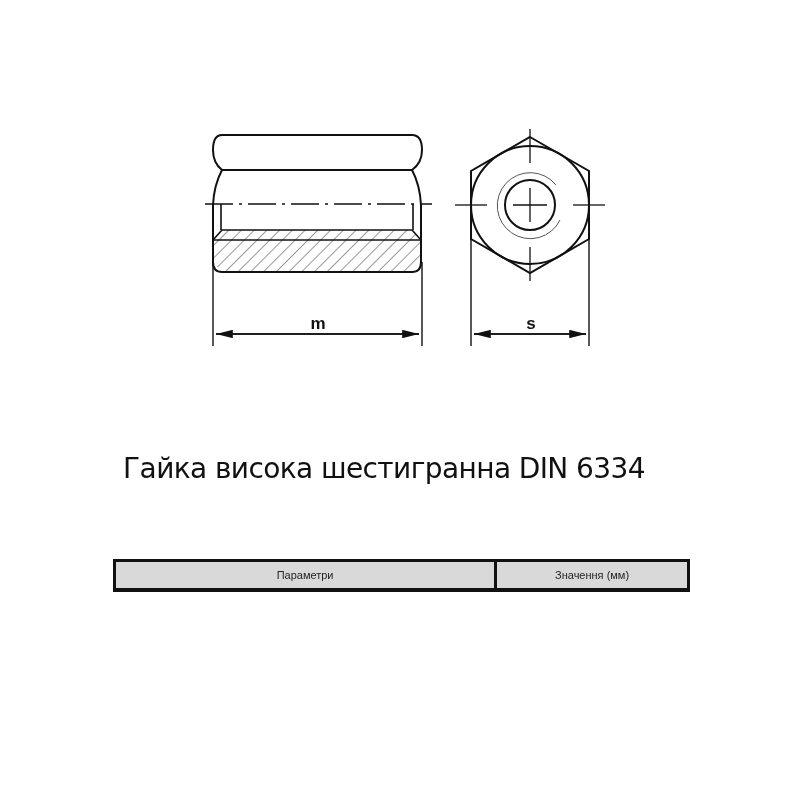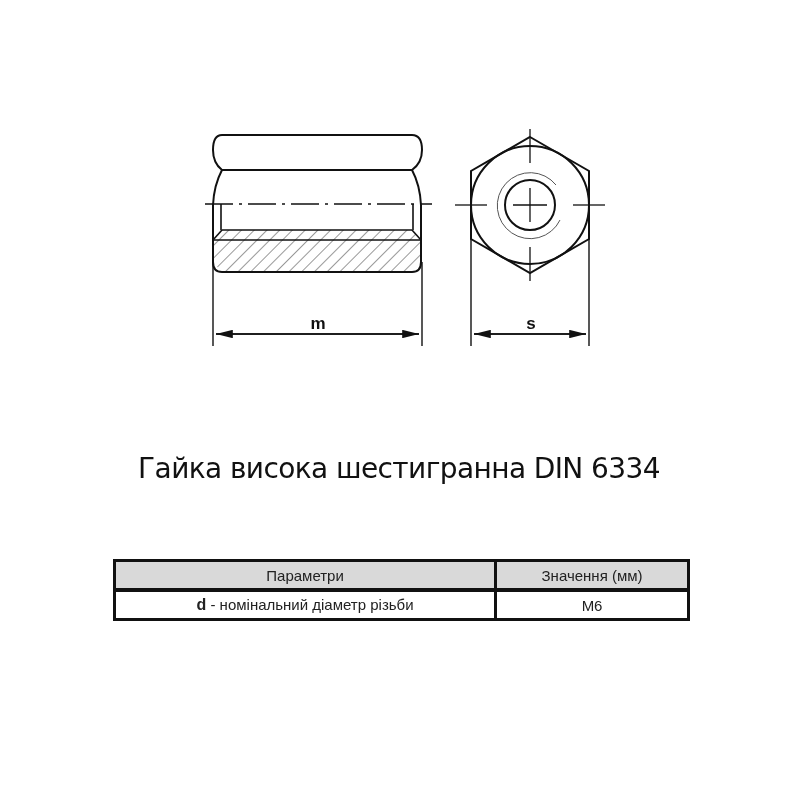--- a/index.html
+++ b/index.html
@@ -1,28 +1,28 @@
 <!DOCTYPE html>
 <html><head>
 <meta charset="utf-8">
 <style>
   html, body { margin: 0; padding: 0; background: #ffffff; }
   body { width: 800px; height: 800px; position: relative; overflow: hidden;
          font-family: "Liberation Sans", sans-serif; color: #111; }
   #drawing { position: absolute; left: 0; top: 0; width: 800px; height: 380px; }
   .dim-label { position: absolute; font-family: "Liberation Sans", sans-serif;
                font-weight: bold; font-size: 17px; color: #111; transform: translateX(-50%); }
-  #title { position: absolute; left: 15px; width: 768px; top: 452px; text-align: center;
+  #title { position: absolute; left: 0; width: 768px; top: 452px; text-align: center;
            font-family: "DejaVu Sans", sans-serif; font-size: 28px; letter-spacing: -0.6px;
            color: #111; }
   #spec-table { position: absolute; left: 113px; top: 559px; width: 577px;
                 border-collapse: collapse; border: 3px solid #111; font-size: 15px; }
   #spec-table th, #spec-table td { border: 1.5px solid #222; text-align: center;
                 padding: 0; height: 26px; font-weight: normal; color: #222; }
-  #spec-table thead th { background: #d9d9d9; border-bottom: 4px solid #111; height: 26px; font-size: 15px; }
+  #spec-table thead th { background: #d9d9d9; border-bottom: 4px solid #111; height: 26px; font-size: 11px; }
   #spec-table .col-param { width: 383px; border-right: 3px solid #111; }
   #spec-table .col-value { width: 192px; }
   .sym { font-weight: bold; font-size: 16px; }
   .bold { font-weight: bold; }
 </style>
 </head>
 <body>
 
 <div id="drawing">
   <svg width="800" height="380" viewBox="0 0 800 380" xmlns="http://www.w3.org/2000/svg">
@@ -89,20 +89,14 @@
 <div id="title">Гайка висока шестигранна DIN 6334</div>
 
 <table id="spec-table">
   <thead>
     <tr>
       <th class="col-param">Параметри</th>
       <th class="col-value">Значення (мм)</th>
     </tr>
   </thead>
   <tbody>
-    <tr>
-      <td class="col-param">
-        <span class="sym">d</span><span> - номінальний діаметр різьби</span>
-      </td>
-      <td class="col-value bold">M6</td>
-    </tr>
   </tbody>
 </table>
 
 </body></html>

